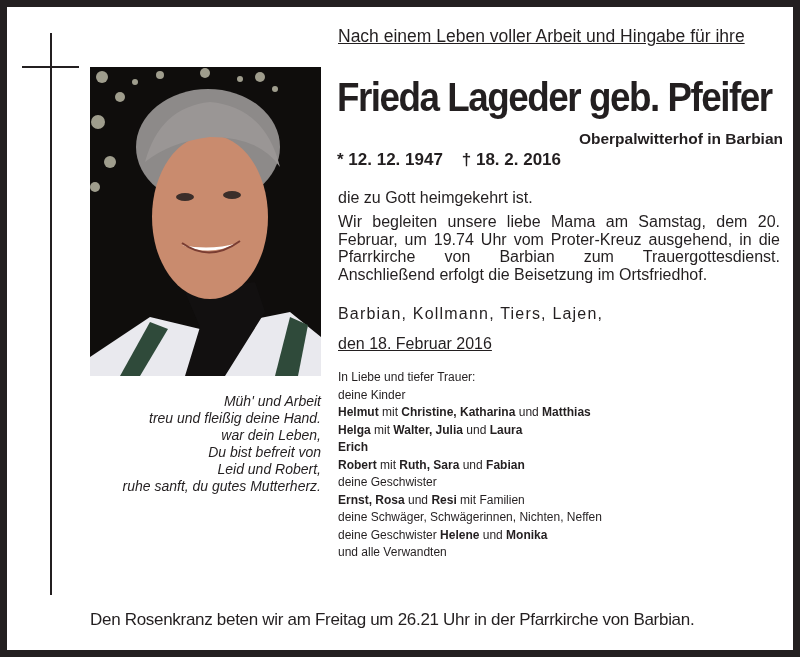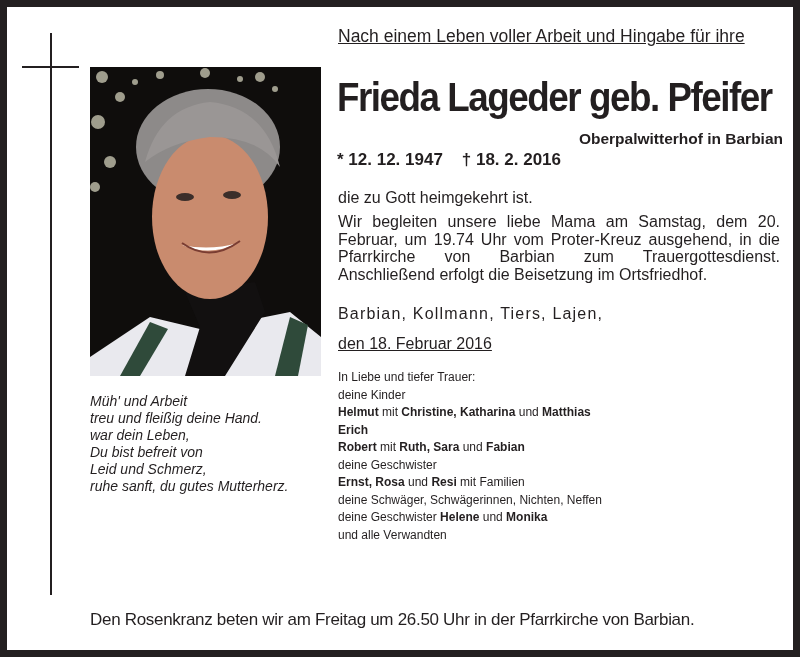--- a/index.html
+++ b/index.html
@@ -1,21 +1,21 @@
 <!DOCTYPE html>
 <html><head>
 <meta charset="utf-8">
 <style>
   html, body { margin: 0; padding: 0; }
   body { width: 800px; height: 657px; background: #231f20; position: relative; overflow: hidden; font-family: "Liberation Sans", sans-serif; color: #231f20; }
   .card { position: absolute; left: 7px; top: 7px; width: 786px; height: 643px; background: #ffffff; }
   .cross-v { position: absolute; left: 43px; top: 26px; width: 2px; height: 562px; background: #231f20; }
   .cross-h { position: absolute; left: 15px; top: 59px; width: 57px; height: 2px; background: #231f20; }
   .photo { position: absolute; left: 83px; top: 60px; width: 231px; height: 309px; overflow: hidden; background: #0e0c0b; }
-  .verse { position: absolute; left: 83px; top: 386px; width: 231px; text-align: left; font-style: italic; font-size: 14px; line-height: 17px; }
+  .verse { position: absolute; left: 83px; top: 386px; width: 231px; text-align: right; font-style: italic; font-size: 14px; line-height: 17px; }
   .right { position: absolute; left: 330px; top: 0; width: 446px; }
   .intro { position: absolute; left: 1px; top: 19px; font-size: 17.5px; line-height: 20px; white-space: nowrap; text-decoration: underline; }
   .name { position: absolute; left: 0; top: 67px; width: 446px; font-size: 40px; font-weight: bold; letter-spacing: -1.6px; line-height: 46px; white-space: nowrap; transform: scaleX(0.92); transform-origin: left; }
   .place { position: absolute; left: 0; top: 122px; width: 446px; text-align: right; font-weight: bold; font-size: 15.5px; line-height: 20px; }
   .dates { position: absolute; left: 0; top: 142px; width: 446px; font-weight: bold; font-size: 17px; line-height: 22px; white-space: pre; }
   .p { position: absolute; left: 1px; font-size: 16px; line-height: 17.5px; }
   .p1 { top: 182px; white-space: nowrap; }
   .p2 { top: 206px; width: 442px; text-align: justify; }
   .p3 { top: 298px; white-space: nowrap; letter-spacing: 1.2px; }
   .p4 { top: 328px; white-space: nowrap; text-decoration: underline; }
@@ -59,43 +59,44 @@
       <path d="M92 178 Q120 190 148 176 Q120 184 92 178 Z" fill="#ffffff"></path>
       <path d="M92 176 Q120 196 150 174" stroke="#7a3d32" stroke-width="2" fill="none"></path>
     </svg>
   </div>
 
   <div class="verse">
     <div>Müh' und Arbeit</div>
     <div>treu und fleißig deine Hand.</div>
     <div>war dein Leben,</div>
     <div>Du bist befreit von</div>
-    <div>Leid und Schmerz,</div>
+    <div>Leid und Robert,</div>
     <div>ruhe sanft, du gutes Mutterherz.</div>
   </div>
 
   <div class="right">
     <div class="intro">
       <div>Nach einem Leben voller Arbeit und Hingabe für ihre</div>
     </div>
     <div class="name">Frieda Lageder geb. Pfeifer</div>
     <div class="place">Oberpalwitterhof in Barbian</div>
     <div class="dates"><span>* 12. 12. 1947</span>    <span>† 18. 2. 2016</span></div>
     <div class="p p1">die zu Gott heimgekehrt ist.</div>
     <div class="p p2">Wir begleiten unsere liebe Mama am Samstag, dem 20. Februar, um 19.74 Uhr vom Proter-Kreuz ausgehend, in die Pfarrkirche von Barbian zum Trauergottesdienst. Anschließend erfolgt die Beisetzung im Ortsfriedhof.</div>
     <div class="p p3">Barbian, Kollmann, Tiers, Lajen,</div>
     <div class="p p4">den 18. Februar 2016</div>
     <div class="family" id="family">
         <div><span>In Liebe und tiefer Trauer:</span></div>
         <div><span>deine Kinder</span></div>
         <div><b>Helmut</b><span> mit </span><b>Christine, Katharina</b><span> und </span><b>Matthias</b></div>
+        <div><b>Helga</b><span> mit </span><b>Walter, Julia</b><span> und </span><b>Laura</b></div>
         <div><b>Erich</b></div>
         <div><b>Robert</b><span> mit </span><b>Ruth, Sara</b><span> und </span><b>Fabian</b></div>
         <div><span>deine Geschwister</span></div>
         <div><b>Ernst, Rosa</b><span> und </span><b>Resi</b><span> mit Familien</span></div>
         <div><span>deine Schwäger, Schwägerinnen, Nichten, Neffen</span></div>
         <div><span>deine Geschwister </span><b>Helene</b><span> und </span><b>Monika</b></div>
         <div><span>und alle Verwandten</span></div>
       </div>
   </div>
 
-  <div class="rosary">Den Rosenkranz beten wir am Freitag um 26.50 Uhr in der Pfarrkirche von Barbian.</div>
+  <div class="rosary">Den Rosenkranz beten wir am Freitag um 26.21 Uhr in der Pfarrkirche von Barbian.</div>
 </div>
 
 </body></html>

